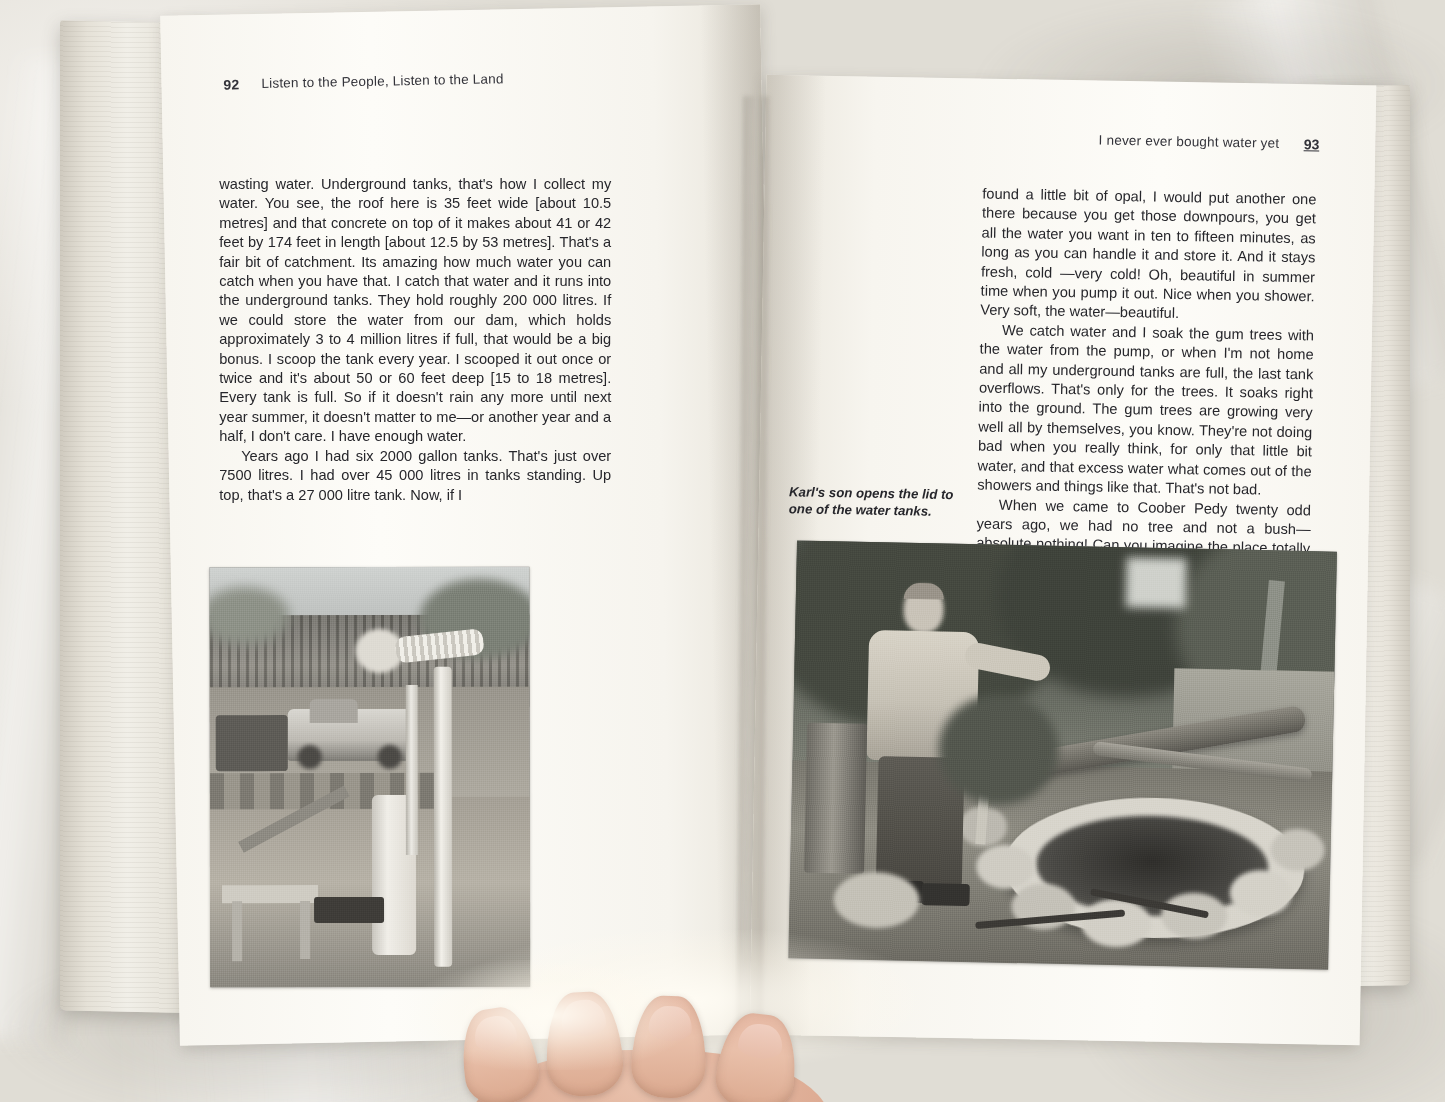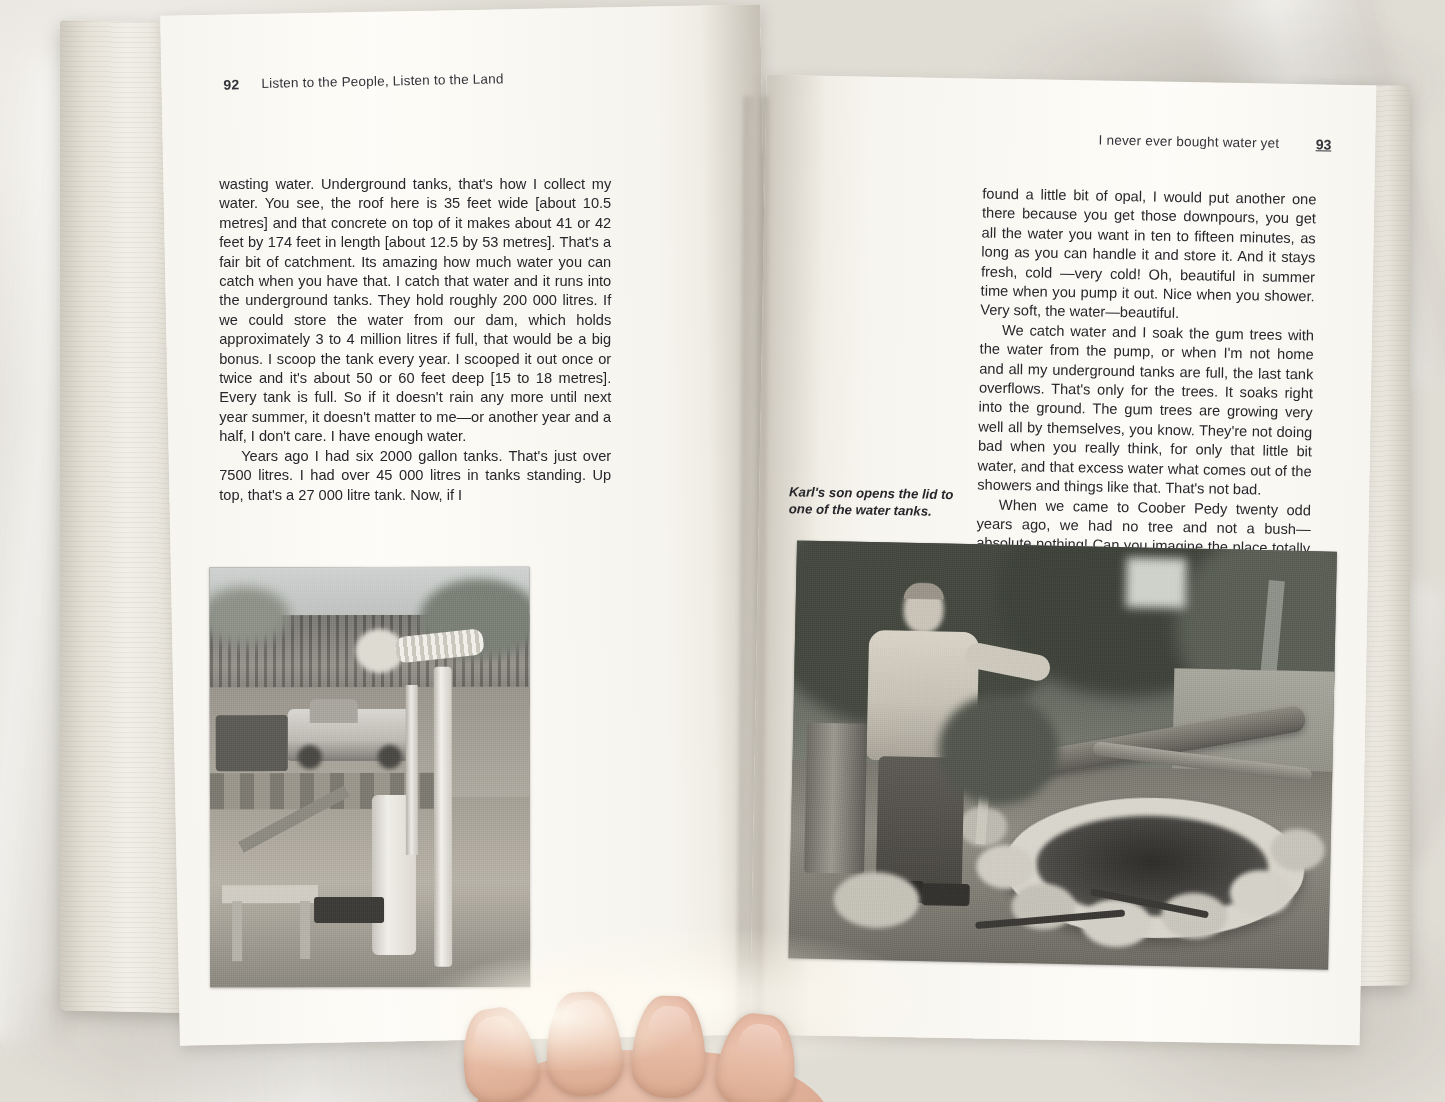--- a/index.html
+++ b/index.html
@@ -263,21 +263,21 @@
         <div class="rect" style="left:24px; top:246px; width:120px; height:12px; background:#8e8b83; transform:rotate(-28deg);"></div>
         <div class="rect" style="left:104px; top:330px; width:70px; height:26px; background:#3f3d39; border-radius:3px;"></div>
         <div class="grain"></div>
       </div>
     </div>
 
     <div class="page" id="page-right">
       <div class="gutter-shadow" id="gutter-r"></div>
 
       <div class="page-inner run-head" style="right:96px; top:52px; width:260px; text-align:right;">I never ever bought water yet</div>
-      <div class="page-inner folio" style="right:44px; top:52px;text-decoration:underline;">93</div>
+      <div class="page-inner folio" style="right:56px; top:52px;text-decoration:underline;">93</div>
 
       <div class="page-inner body-col" style="left:218px; top:106px; width:334px;">
         <p>found a little bit of opal, I would put another one there because you get those downpours, you get all the water you want in ten to fifteen minutes, as long as you can handle it and store it. And it stays fresh, cold —very cold! Oh, beautiful in summer time when you pump it out. Nice when you shower. Very soft, the water—beautiful.</p>
         <p>We catch water and I soak the gum trees with the water from the pump, or when I'm not home and all my underground tanks are full, the last tank overflows. That's only for the trees. It soaks right into the ground. The gum trees are growing very well all by themselves, you know. They're not doing bad when you really think, for only that little bit water, and that excess water what comes out of the showers and things like that. That's not bad.</p>
         <p>When we came to Coober Pedy twenty odd years ago, we had no tree and not a bush—absolute nothing! Can you imagine the place totally without</p>
       </div>
 
       <div class="page-inner caption" style="left:30px; top:408px; width:180px;">Karl's son opens the lid to one of the water tanks.</div>
 
       <div class="photo" style="left:38px; top:466px; width:540px; height:418px; transform: rotate(0.2deg);">

